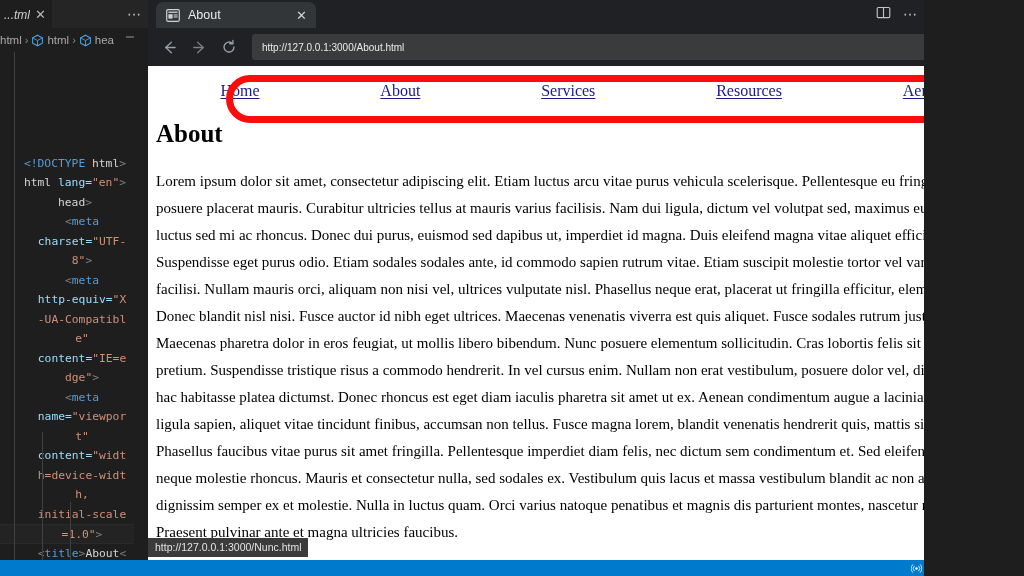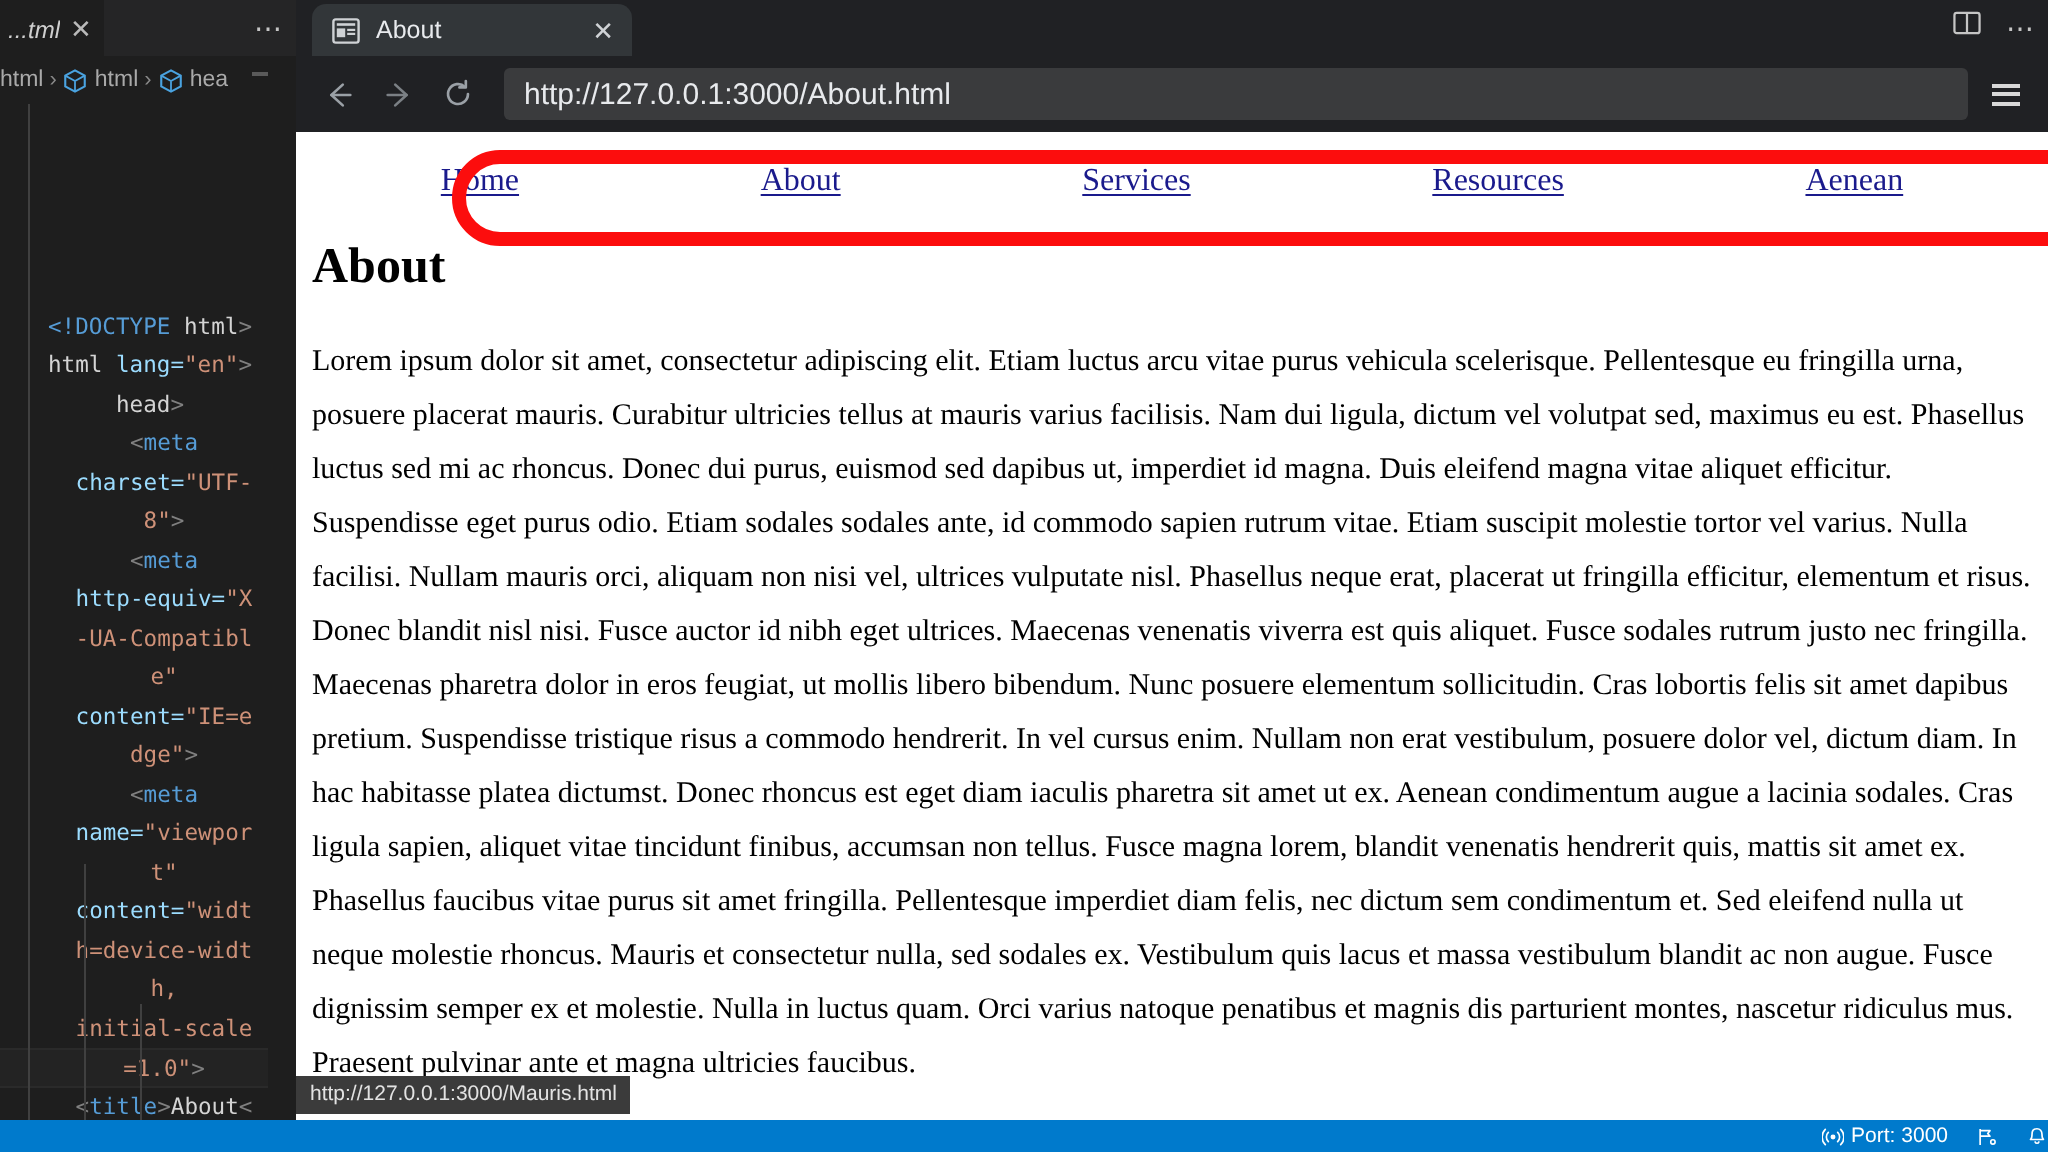--- a/index.html
+++ b/index.html
@@ -3,21 +3,21 @@
 <meta charset="utf-8">
 <style>
   * { box-sizing: border-box; margin: 0; padding: 0; }
   html, body {
     width: 1024px; height: 576px;
     overflow: hidden;
     background: #1e1e1e;
     font-family: "Liberation Sans", sans-serif;
   }
 
-  #root { position: relative; width: 1024px; height: 576px; overflow: hidden; }
+  #root { position: relative; width: 924px; height: 576px; overflow: hidden; }
 
   
   .editor-pane {
     position: absolute; left: 0; top: 0; width: 148px; height: 560px;
     background: #1e1e1e; overflow: hidden;
   }
   .editor-tabbar {
     height: 28px; background: #252526;
     display: flex; align-items: center; position: relative;
   }
@@ -109,21 +109,21 @@
     width: 30px; height: 30px; flex: 0 0 auto;
     display: flex; align-items: center; justify-content: center;
     color: #9aa0a6; font-size: 16px; border-radius: 50%;
   }
   .omnibox {
     flex: 1 1 auto; height: 26px; background: #3a3b3d;
     border-radius: 3px; display: flex; align-items: center;
     padding: 0 10px; margin: 0 6px 0 8px;
   }
   .omnibox-url {
-    font-size: 15px; color: #e8eaed;
+    font-size: 10px; color: #e8eaed;
     white-space: nowrap; overflow: hidden;
   }
   .menu-btn {
     width: 26px; height: 28px; flex: 0 0 auto;
     display: flex; flex-direction: column; align-items: center;
     justify-content: center; gap: 2.5px;
   }
   .menu-btn span { display: block; width: 14px; height: 2px; background: #d8d8d8; }
 
   
@@ -287,21 +287,21 @@
           </ul>
       </nav>
 
       <div class="page-body">
         <h1 class="page-h1">About</h1>
         <p class="page-p">Lorem ipsum dolor sit amet, consectetur adipiscing elit. Etiam luctus arcu vitae purus vehicula scelerisque. Pellentesque eu fringilla urna, posuere placerat mauris. Curabitur ultricies tellus at mauris varius facilisis. Nam dui ligula, dictum vel volutpat sed, maximus eu est. Phasellus luctus sed mi ac rhoncus. Donec dui purus, euismod sed dapibus ut, imperdiet id magna. Duis eleifend magna vitae aliquet efficitur. Suspendisse eget purus odio. Etiam sodales sodales ante, id commodo sapien rutrum vitae. Etiam suscipit molestie tortor vel varius. Nulla facilisi. Nullam mauris orci, aliquam non nisi vel, ultrices vulputate nisl. Phasellus neque erat, placerat ut fringilla efficitur, elementum et risus. Donec blandit nisl nisi. Fusce auctor id nibh eget ultrices. Maecenas venenatis viverra est quis aliquet. Fusce sodales rutrum justo nec fringilla. Maecenas pharetra dolor in eros feugiat, ut mollis libero bibendum. Nunc posuere elementum sollicitudin. Cras lobortis felis sit amet dapibus pretium. Suspendisse tristique risus a commodo hendrerit. In vel cursus enim. Nullam non erat vestibulum, posuere dolor vel, dictum diam. In hac habitasse platea dictumst. Donec rhoncus est eget diam iaculis pharetra sit amet ut ex. Aenean condimentum augue a lacinia sodales. Cras ligula sapien, aliquet vitae tincidunt finibus, accumsan non tellus. Fusce magna lorem, blandit venenatis hendrerit quis, mattis sit amet ex. Phasellus faucibus vitae purus sit amet fringilla. Pellentesque imperdiet diam felis, nec dictum sem condimentum et. Sed eleifend nulla ut neque molestie rhoncus. Mauris et consectetur nulla, sed sodales ex. Vestibulum quis lacus et massa vestibulum blandit ac non augue. Fusce dignissim semper ex et molestie. Nulla in luctus quam. Orci varius natoque penatibus et magnis dis parturient montes, nascetur ridiculus mus. Praesent pulvinar ante et magna ultricies faucibus.</p>
       </div>
 
       <div class="red-ring"></div>
 
-      <div class="link-tooltip">http://127.0.0.1:3000/Mauris.html</div>
+      <div class="link-tooltip">http://127.0.0.1:3000/Nunc.html</div>
     </div>
   </div>
 
   <div style="position:absolute; right:6px; top:0; height:28px; display:flex; align-items:center; gap:12px;">
     <span>
       <svg viewBox="0 0 16 16" width="15" height="15">
           <rect x="1.3" y="2.6" width="13.4" height="10.8" rx="1.2" fill="none" stroke="#c5c5c5" stroke-width="1.2"></rect>
           <rect x="8" y="2.6" width="0" height="10.8" stroke="#c5c5c5" stroke-width="1.2"></rect>
           <line x1="8" y1="2.6" x2="8" y2="13.4" stroke="#c5c5c5" stroke-width="1.2"></line>
         </svg>

